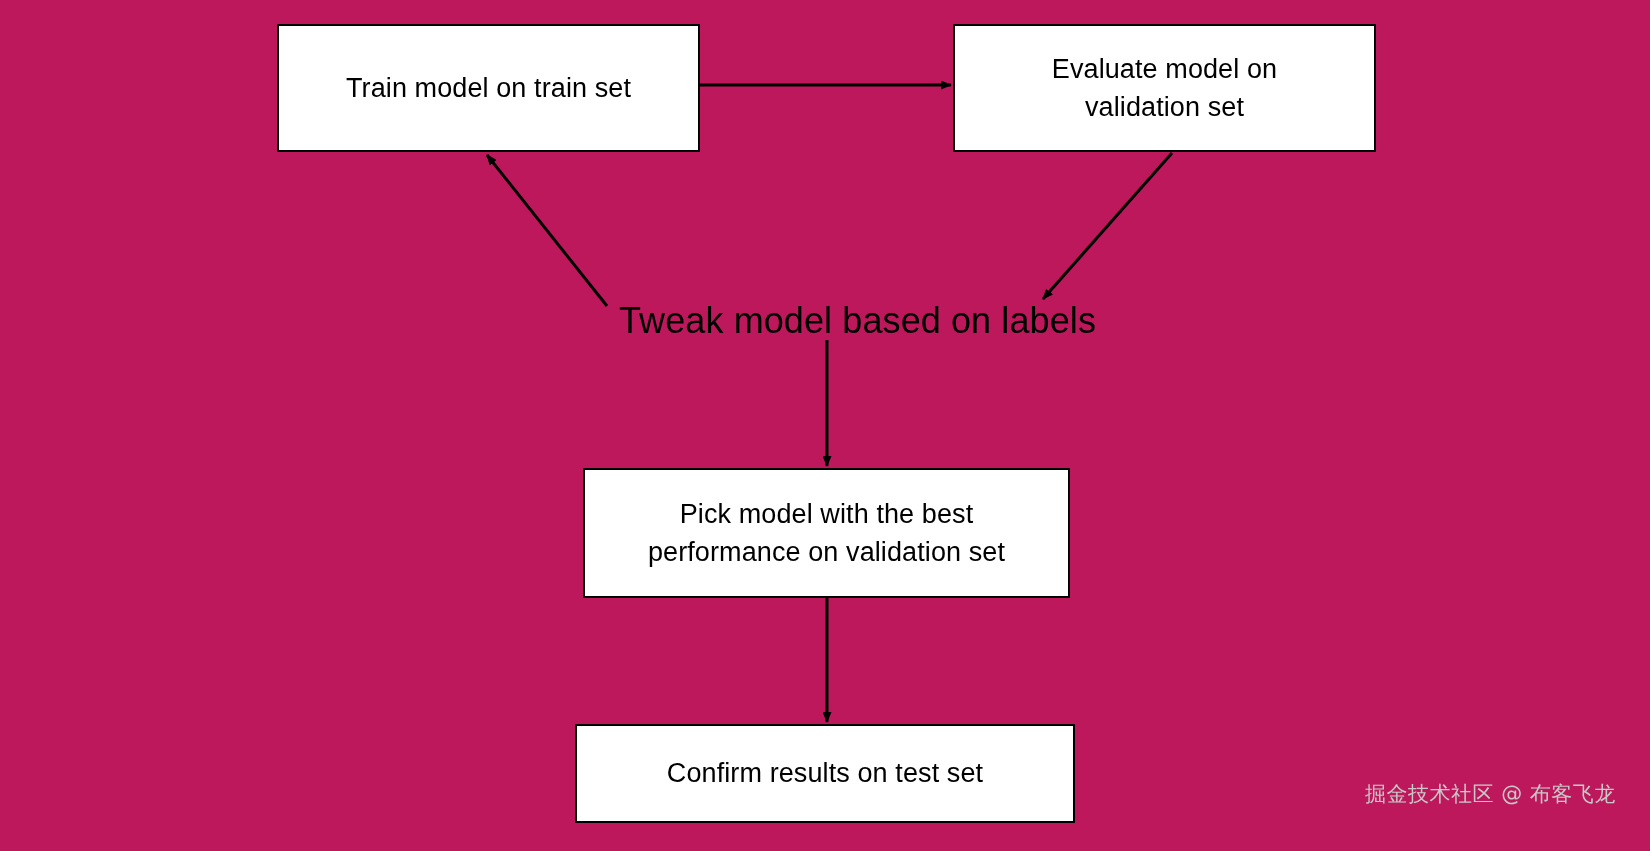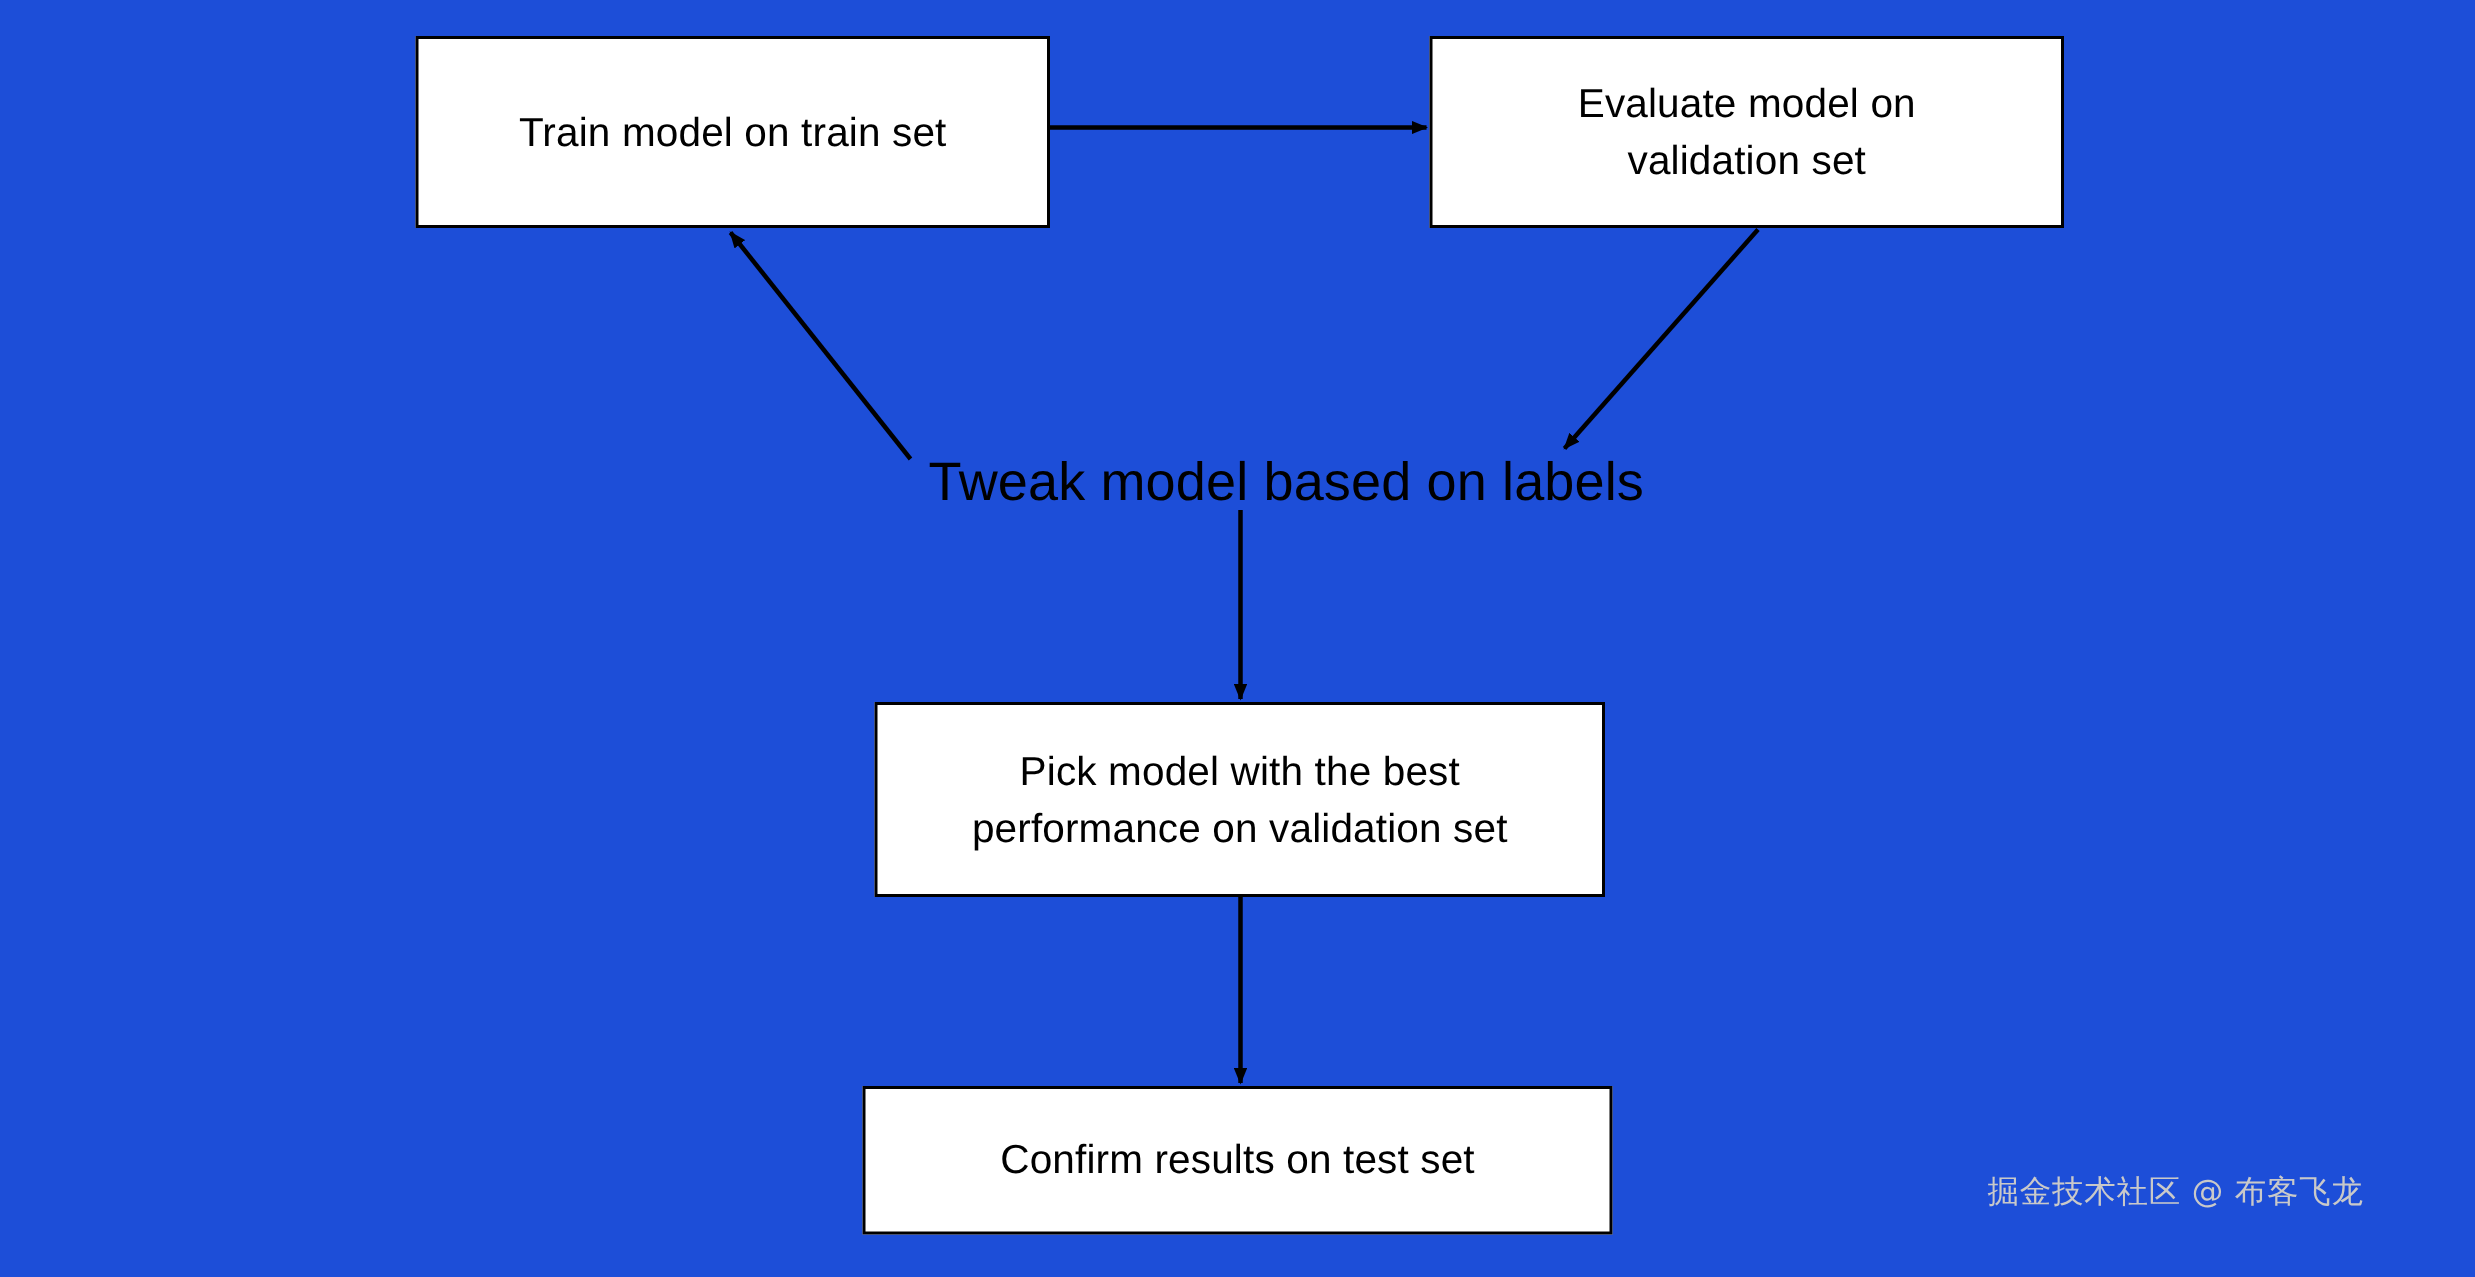--- a/index.html
+++ b/index.html
@@ -8,21 +8,21 @@
     padding: 0;
     background: #ffffff;
   }
   body {
     font-family: "Liberation Sans", sans-serif;
   }
   #canvas {
     position: relative;
     width: 1650px;
     height: 851px;
-    background: #1d4ed8;
+    background: #be185d;
     overflow: hidden;
   }
   #flow-svg {
     position: absolute;
     left: 0;
     top: 0;
     width: 1650px;
     height: 851px;
   }
   .node-box {
@@ -51,20 +51,21 @@
     white-space: nowrap;
     letter-spacing: 0.1px;
   }
   .watermark {
     position: absolute;
     font-family: "DejaVu Sans", sans-serif;
     font-size: 21px;
     color: #c9c9c9;
     white-space: nowrap;
     letter-spacing: 0.5px;
+    margin-left: 40px;
   }
 </style>
 </head>
 <body>
 
 <div id="canvas">
 
   <svg id="flow-svg" viewBox="0 0 1650 851" xmlns="http://www.w3.org/2000/svg">
     <defs>
       <marker id="arrowhead" markerWidth="11" markerHeight="9" refX="10" refY="4.5" orient="auto" markerUnits="userSpaceOnUse">

